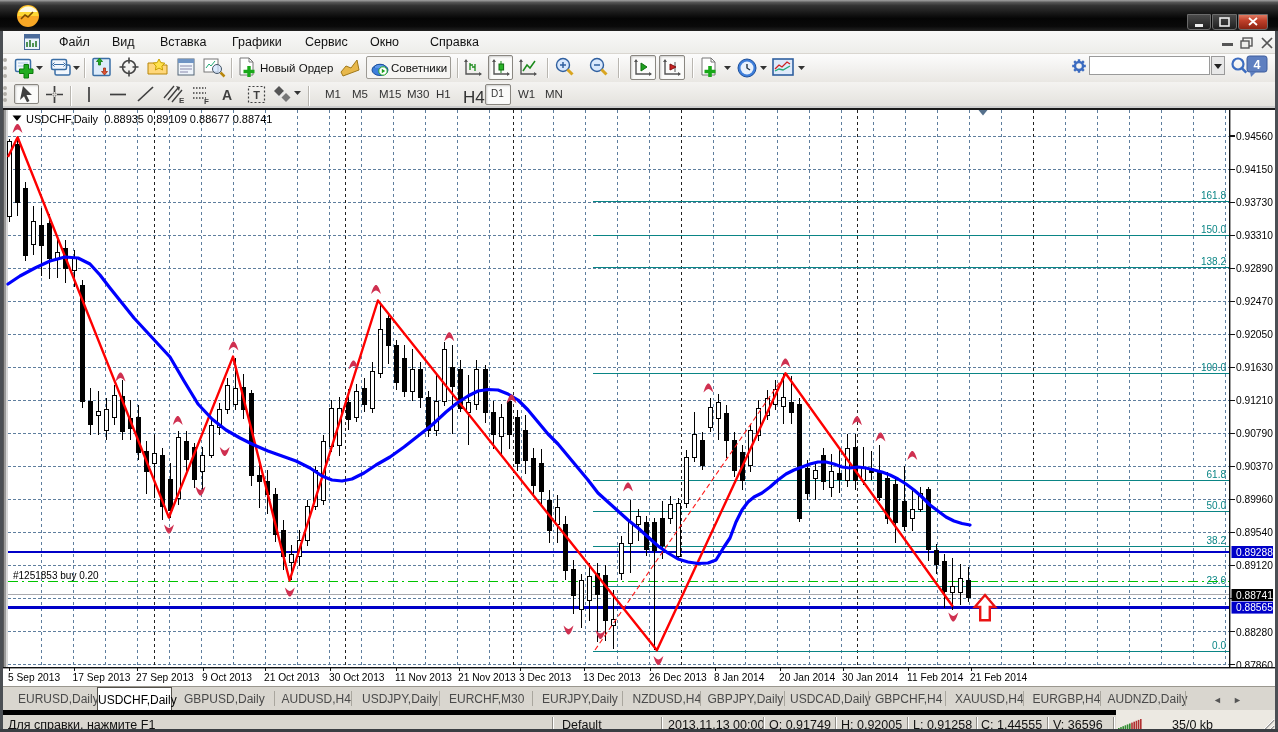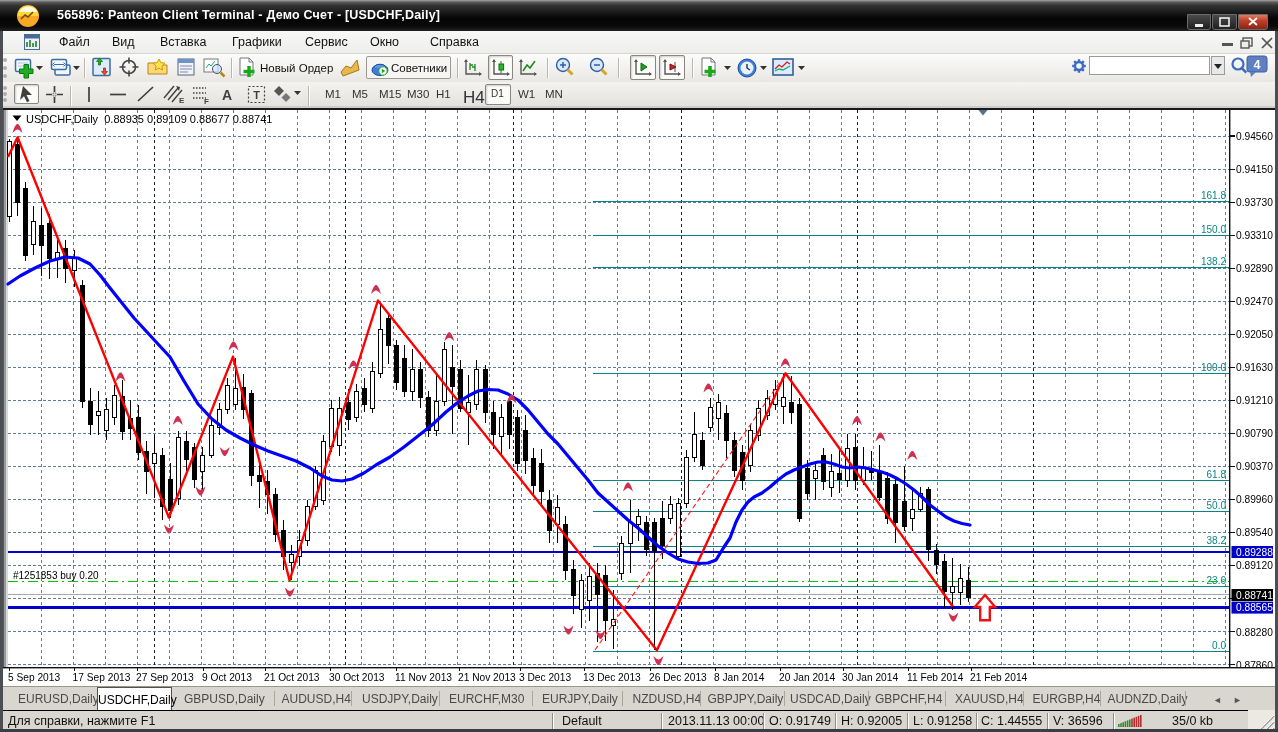--- a/index.html
+++ b/index.html
@@ -14,38 +14,37 @@
 .tsep {position:absolute;width:2px;height:20px;border-left:1px solid #b9b6b0;border-right:1px solid #fff}
 .tlab {position:absolute;color:#111;white-space:nowrap}
 .tbtn {position:absolute;border:1px solid #9d9a94;background:#f6f5f3;border-radius:2px}
 .tpress {position:absolute;border:1px solid #8a8781;background:#fbfbfa;border-radius:2px;box-shadow:inset 1px 1px 2px rgba(0,0,0,0.18)}
 #grip1,#grip2 {position:absolute;left:3px;width:4px;border-left:4px dotted #b0ada7}
 #chartarea {position:absolute;left:0;top:106px;width:1278px;height:580px;background:#fff}
 #tabsbar {position:absolute;left:0;top:686px;width:1278px;height:24px;background:#d9d6cf;border-top:1px solid #9a978f}
 .tab {position:absolute;top:5px;font-size:12px;color:#4a4a4a;white-space:nowrap}
 .tabsep {position:absolute;top:4px;width:1px;height:15px;background:#a9a69e}
 #activetab {position:absolute;left:97px;top:0px;width:75px;height:24px;background:#fff;border:1px solid #55524c;border-bottom:none;font-size:12px;color:#000;text-align:center;padding-top:5px}
-#statusbar {position:absolute;left:0;top:710px;width:1248px;height:22px;background:#d9d6cf;border-top:1px solid #000000}
+#statusbar {position:absolute;left:0;top:710px;width:1116px;height:22px;background:#d9d6cf;border-top:5px solid #000000}
 .slab {position:absolute;top:3px;font-size:12.5px;color:#111;white-space:nowrap}
 .ssep {position:absolute;top:2px;width:1px;height:16px;background:#8f8c86;box-shadow:1px 0 0 #fff}
 #frame-l {position:absolute;left:0;top:31px;width:3px;height:698px;background:#4b4f54}
 #frame-r {position:absolute;right:0;top:31px;width:3px;height:698px;background:#4b4f54}
 #frame-b {position:absolute;left:0;top:729px;width:1278px;height:3px;background:#3a3e43}
 .wbtn {position:absolute;top:14px;height:16px;border:1px solid #6b6b6b;border-radius:0 0 3px 3px}
 </style></head>
 <body>
 <div id="app">
 <div id="titlebar">
  <svg style="position:absolute;left:15px;top:3px" width="28" height="26">
   <circle cx="13" cy="13" r="11" fill="#f9a825"></circle>
   <path d="M2.5 13a10.5 10.5 0 0 1 21 0z" fill="#fdd835"></path>
   <path d="M4 9a10.5 10.5 0 0 1 18.5 0z" fill="#fff" fill-opacity="0.85"></path>
   <path d="M6 16l4-4 3 2 5-5" stroke="#7a4a00" stroke-width="1.6" fill="none"></path>
  </svg>
- <div id="title-text">565896: Panteon Client Terminal - Демо Счет - [USDCHF,Daily]</div>
  <div class="wbtn" style="left:1187px;width:24px;background:linear-gradient(#4a4a4a,#1f1f1f)">
    <svg width="22" height="14">
           <rect x="7" y="9" width="8" height="3" fill="#eee"></rect>
         </svg></div>
  <div class="wbtn" style="left:1212px;width:25px;background:linear-gradient(#4a4a4a,#1f1f1f)">
    <svg width="23" height="14">
           <rect x="7" y="3" width="9" height="8" fill="none" stroke="#eee" stroke-width="1.6"></rect>
         </svg></div>
  <div class="wbtn" style="left:1238px;width:30px;background:linear-gradient(#e07a62 0%,#c0402a 40%,#8c2413 100%)">
    <svg width="28" height="14">

